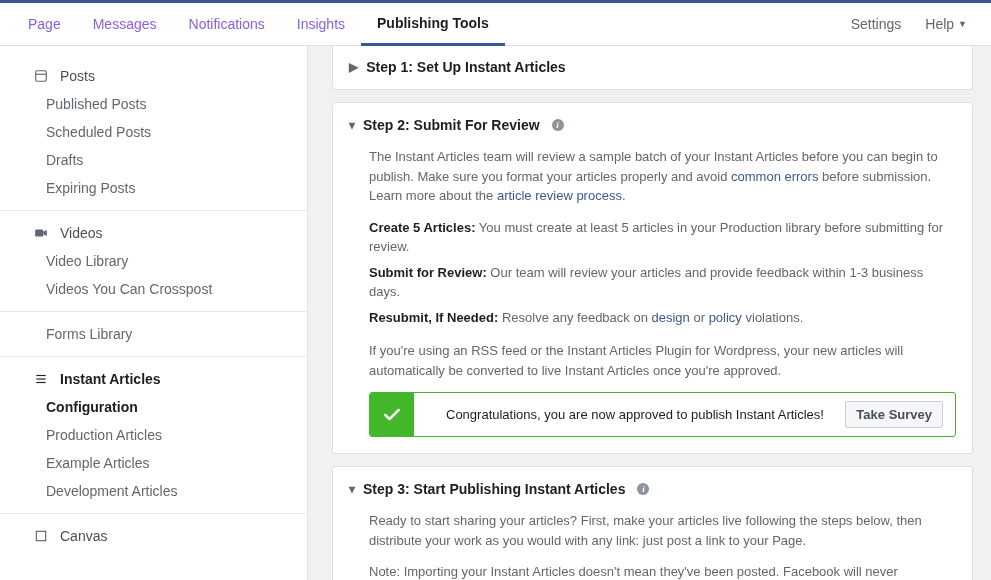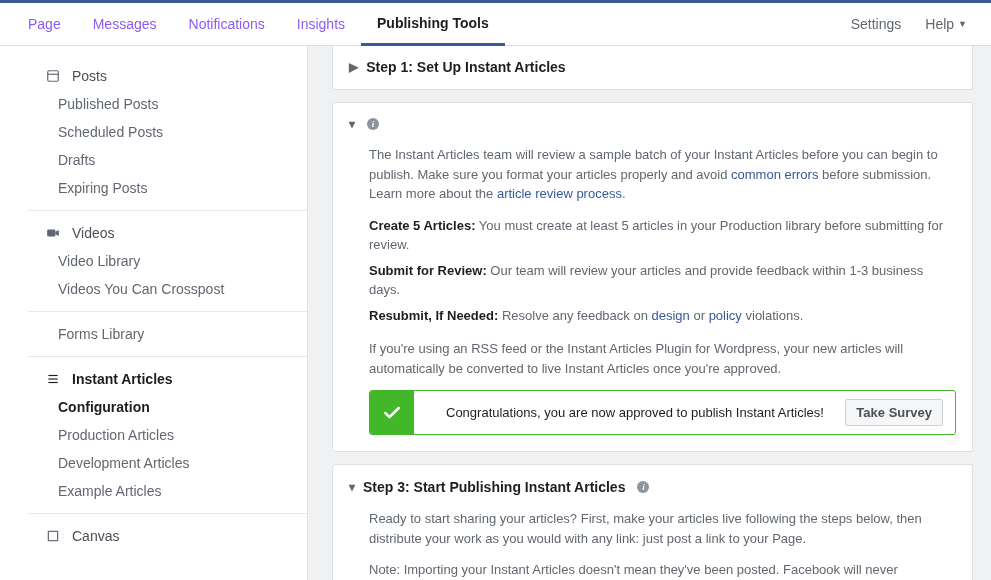--- a/index.html
+++ b/index.html
@@ -6,21 +6,21 @@
     body { font-family: Helvetica, Arial, sans-serif; font-size: 14px; color: #1c1e21; background: #f0f1f3; width: 991px; height: 580px; overflow: hidden; }
     .topbar { height: 3px; background: #3b5998; }
     .nav { background: #fff; border-bottom: 1px solid #ddd; display: flex; align-items: center; padding: 0 12px; height: 43px; }
     .nav-tab { padding: 0 16px; height: 43px; display: flex; align-items: center; color: #8b5cf6; cursor: pointer; font-size: 14px; }
     .nav-tab.active { color: #1c1e21; font-weight: 600; border-bottom: 3px solid #3b5998; margin-bottom: -1px; }
     .nav-spacer { flex: 1; }
     .nav-right { padding: 0 12px; color: #616770; cursor: pointer; display: flex; align-items: center; gap: 4px; }
     .caret-down { font-size: 9px; }
     .layout { display: flex; height: 534px; }
     .sidebar { width: 308px; background: #fff; border-right: 1px solid #e1e1e1; padding: 8px 0; overflow-y: auto; }
-    .side-section { border-bottom: 1px solid #e9e9e9; padding: 8px 0; margin-left: 28px; }
+    .side-section { border-bottom: 1px solid #e9e9e9; padding: 8px 16px; }
     .side-header { display: flex; align-items: center; gap: 10px; padding: 6px 18px; color: #4b4f56; font-size: 14px; }
     .side-header.active { font-weight: bold; color: #1c1e21; }
     .side-icon { width: 16px; color: #616770; display: inline-flex; }
     .side-item { padding: 6px 18px 6px 30px; color: #616770; font-size: 14px; cursor: pointer; }
     .side-item.active { color: #1c1e21; font-weight: bold; }
     .main { flex: 1; padding: 0 18px 0 24px; overflow-y: auto; background: #f0f1f3; }
     .panel { background: #fff; border: 1px solid #dddfe2; border-radius: 3px; margin-bottom: 12px; }
     .step-header { display: flex; align-items: center; gap: 8px; padding: 14px 16px; font-weight: bold; color: #1c1e21; cursor: pointer; }
     .caret { color: #616770; font-size: 12px; display: inline-block; }
     .info-icon { display: inline-flex; align-items: center; justify-content: center; width: 12px; height: 12px; border-radius: 50%; background: #8d949e; color: #fff; font-size: 9px; font-weight: bold; margin-left: 4px; font-style: italic; font-family: Georgia, serif; }
@@ -96,22 +96,22 @@
           <svg width="14" height="14" viewBox="0 0 24 24" stroke="#1c1e21" stroke-width="2">
               <line x1="4" y1="6" x2="20" y2="6"></line>
               <line x1="4" y1="12" x2="20" y2="12"></line>
               <line x1="4" y1="18" x2="20" y2="18"></line>
             </svg>
         </span>
         <span>Instant Articles</span>
       </div>
       <div class="side-item active">Configuration</div>
       <div class="side-item">Production Articles</div>
+      <div class="side-item">Example Articles</div>
       <div class="side-item">Development Articles</div>
-      <div class="side-item">Example Articles</div>
     </div>
 
     <div class="side-section" style="border-bottom:none;">
       <div class="side-header">
         <span class="side-icon">
           <svg width="14" height="14" viewBox="0 0 24 24" fill="none" stroke="#616770" stroke-width="2">
               <rect x="4" y="4" width="16" height="16"></rect>
             </svg>
         </span>
         <span>Canvas</span>
@@ -123,20 +123,21 @@
     <div class="panel first-panel">
       <div class="step-header">
         <span class="caret">▶</span>
         <span>Step 1: Set Up Instant Articles</span>
       </div>
     </div>
 
     <div class="panel">
       <div class="step-header">
         <span class="caret">▾</span>
+        <span>Step 2: Submit For Review</span>
         <span class="info-icon">i</span>
       </div>
       <div class="step-body">
         <p>
           <span>The Instant Articles team will review a sample batch of your Instant Articles before you can begin to publish. Make sure you format your articles properly and avoid </span><span class="link">common errors</span><span> before submission. Learn more about the </span><span class="link">article review process</span><span>.</span>
         </p>
         <div class="sub-item">
           <span class="strong">Create 5 Articles:</span><span>  You must create at least 5 articles in your Production library before submitting for review.</span>
         </div>
         <div class="sub-item">

